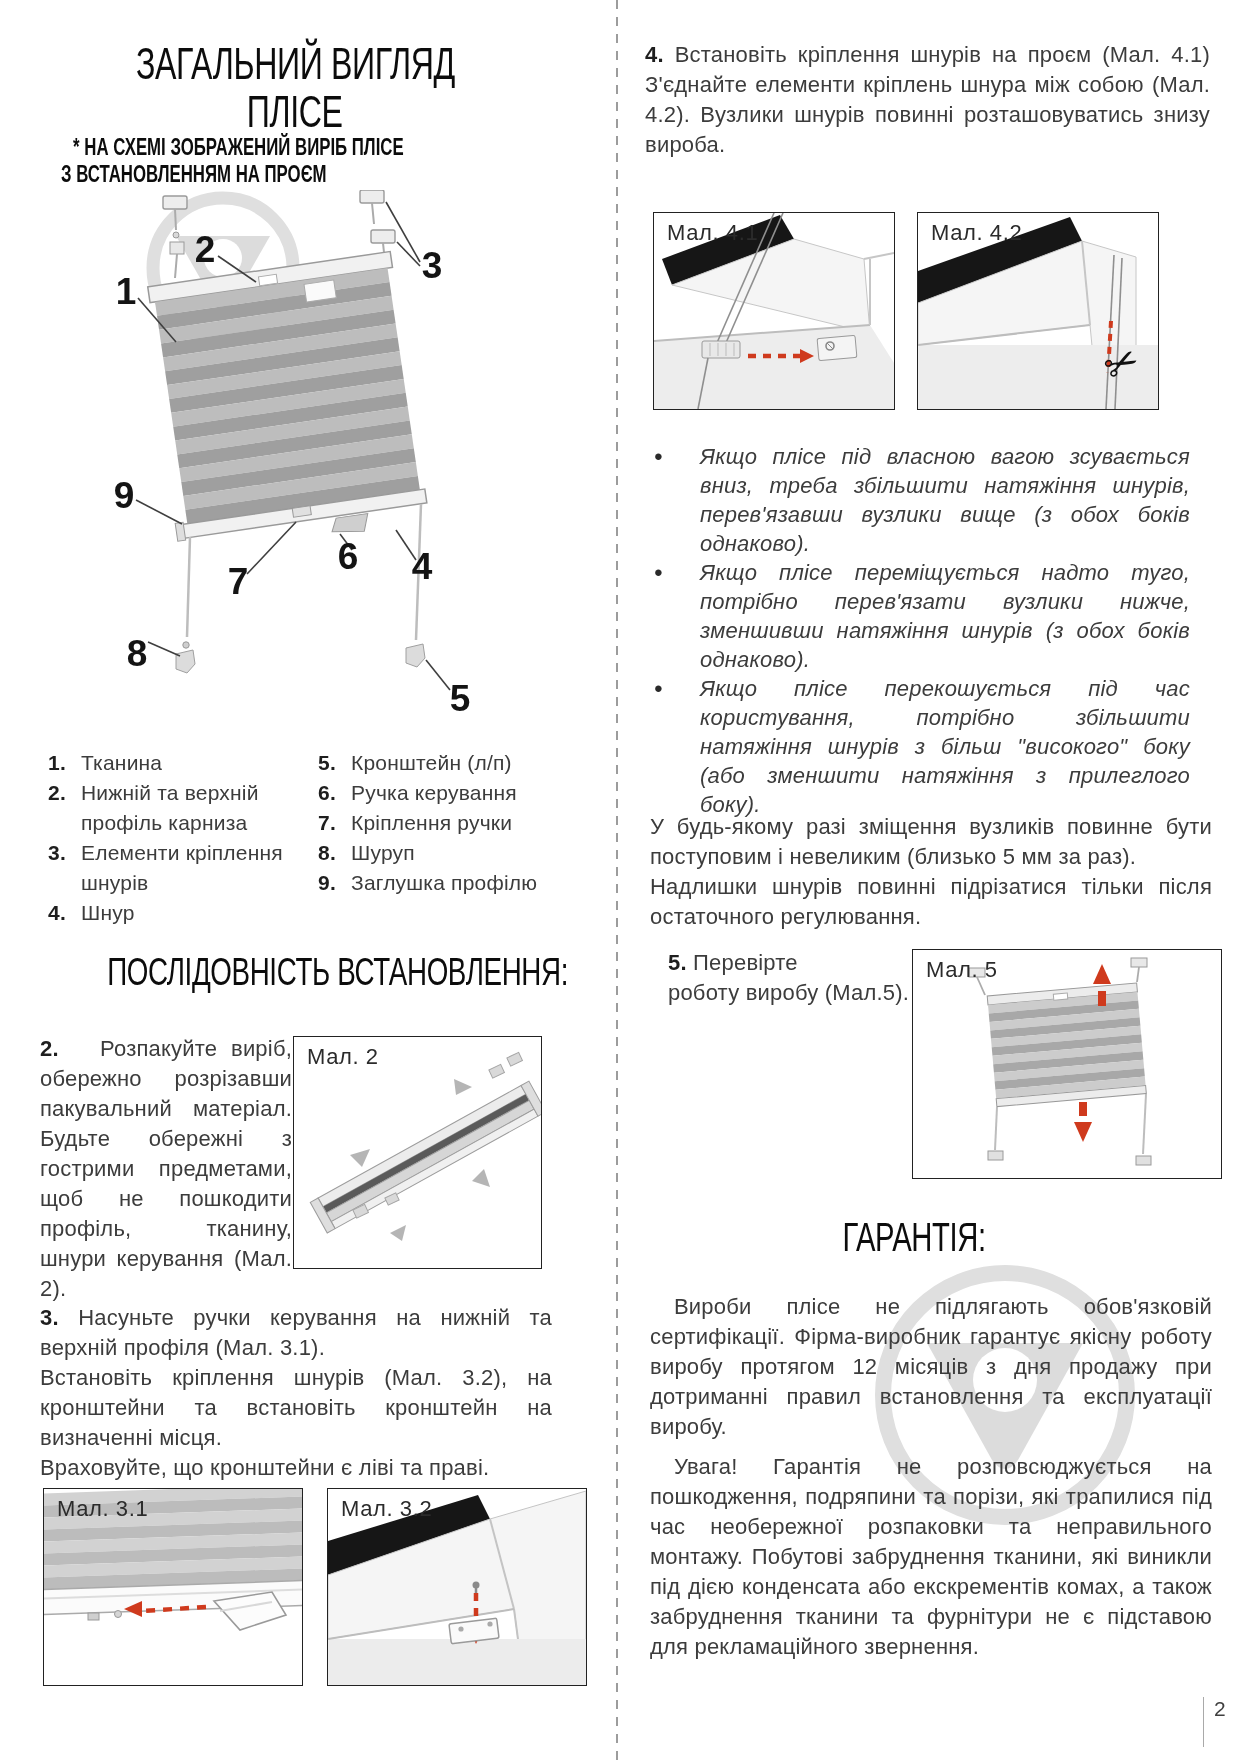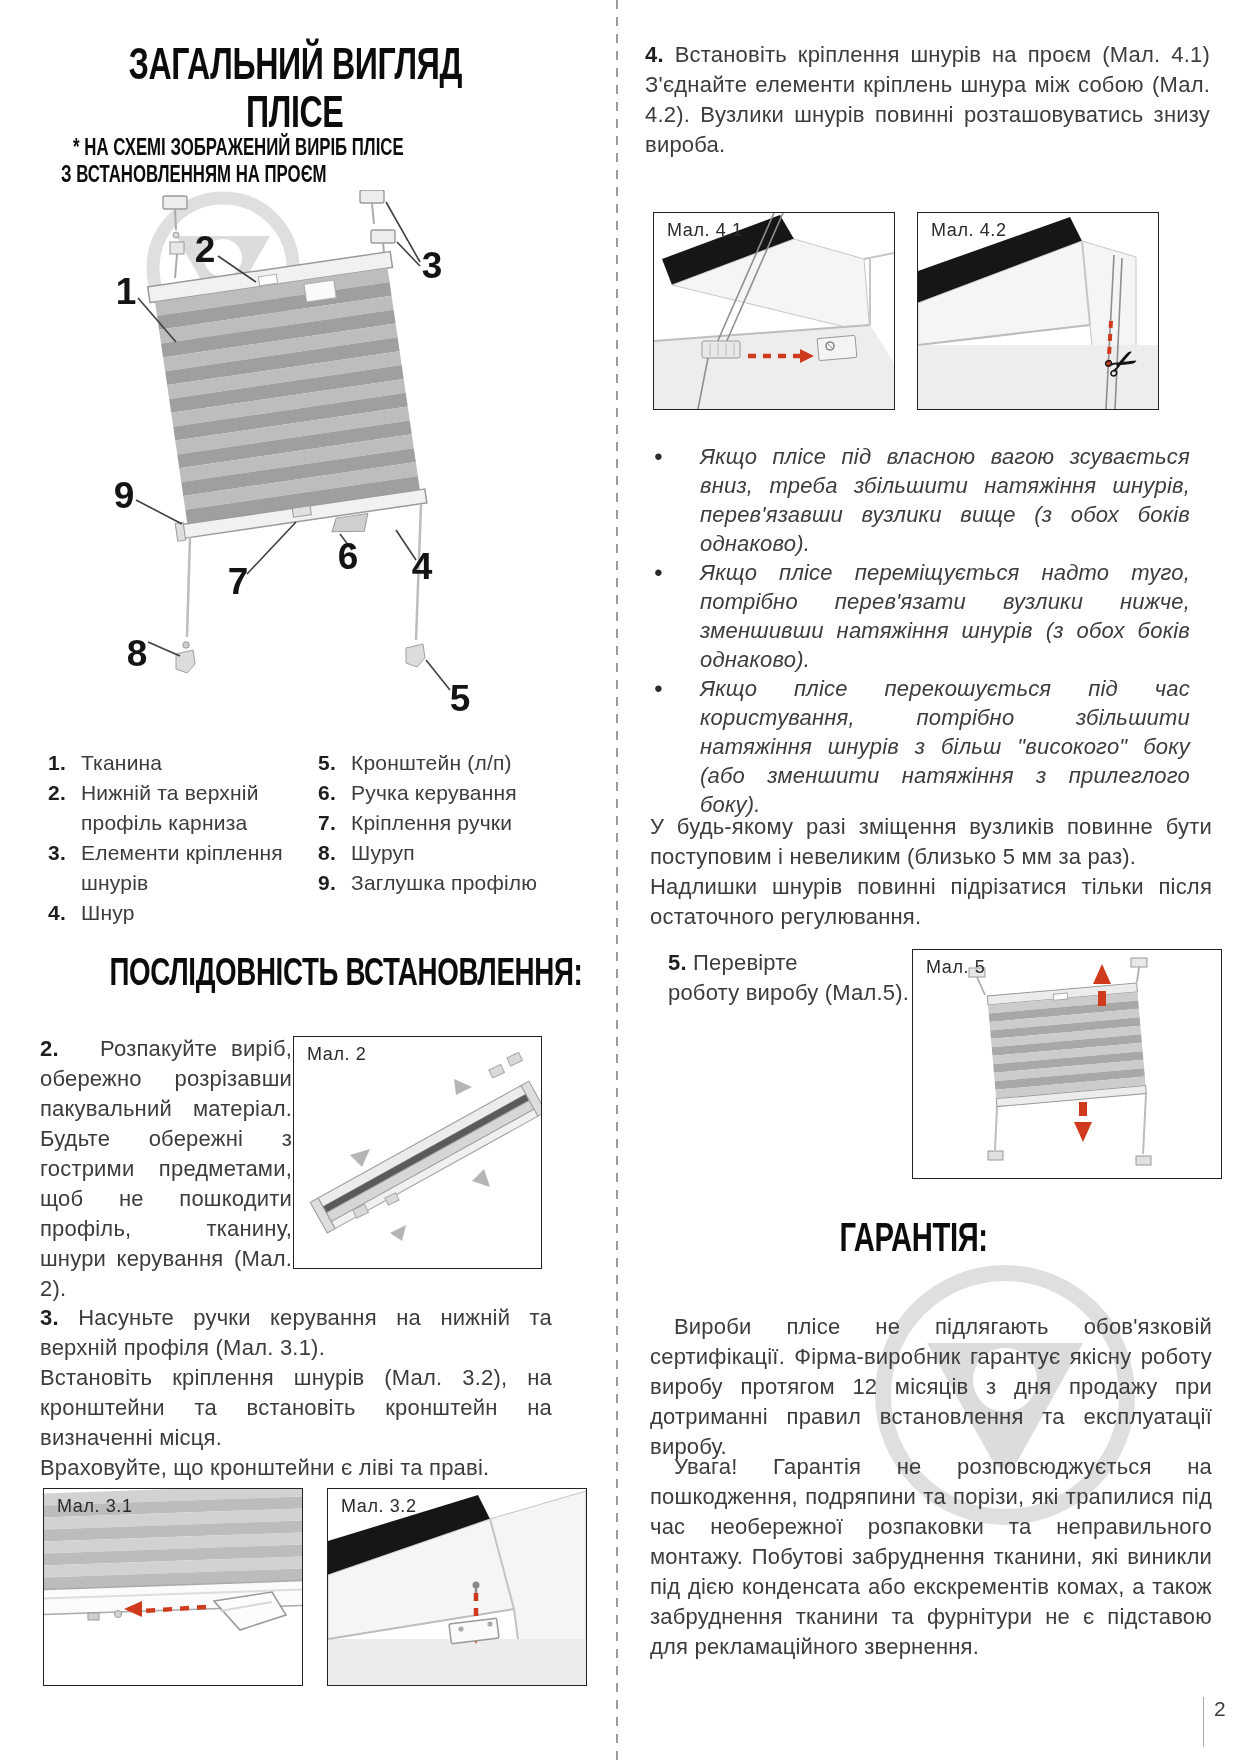--- a/index.html
+++ b/index.html
@@ -1,25 +1,25 @@
 <!DOCTYPE html>
 <html><head>
 <meta charset="utf-8">
 <style>
   html,body{margin:0;padding:0;background:#888;}
   .page{position:relative;width:1245px;height:1760px;background:#fff;margin:0 auto;
         font-family:"Liberation Sans",sans-serif;color:#3c3c3c;overflow:hidden;}
   .abs{position:absolute;}
   .cond{display:inline-block;transform:scaleX(.73);transform-origin:50% 50%;white-space:nowrap;}
-  .hd{font-weight:700;color:#0c0c0c;text-align:center;letter-spacing:-.5px;}
+  .hd{font-weight:400;color:#0c0c0c;text-align:center;letter-spacing:-.5px;}
   .body-t{font-size:22px;line-height:30px;letter-spacing:.2px;text-align:justify;}
   .stepnum{font-weight:700;color:#1e1e1e;}
   .figbox{position:absolute;border:1.7px solid #222;background:#fff;overflow:hidden;}
   .figbox svg{position:absolute;left:0;top:0;}
-  .figlabel{position:absolute;top:7px;left:13px;font-size:18px;color:#2b2b2b;letter-spacing:.6px;}
+  .figlabel{position:absolute;top:7px;left:13px;font-size:22px;color:#2b2b2b;letter-spacing:.6px;}
   .divider{position:absolute;left:616px;top:0;width:2px;height:1760px;
            background:repeating-linear-gradient(180deg,#9c9c9c 0 9px,transparent 9px 17px);}
   .title{left:30px;top:40px;width:530px;font-size:44px;line-height:48px;}
   .subtitle{left:12px;top:134px;width:530px;font-size:23px;line-height:27px;font-weight:700;color:#0c0c0c;text-align:left;}
   .seq-hd{left:22px;top:950px;width:546px;font-size:38px;line-height:44px;}
   .gar-hd{left:634px;top:1214px;width:560px;font-size:40px;line-height:46px;}
   .legend{font-size:21px;line-height:30px;letter-spacing:.2px;color:#3c3c3c;}
   .legend .li{position:relative;padding-left:33px;}
   .legend .n{position:absolute;left:0;top:0;font-weight:700;color:#1e1e1e;}
   .bullet-item{position:relative;padding-left:50px;margin:0;}
@@ -326,21 +326,21 @@
       <rect x="185" y="41" width="8" height="15" fill="#cf3a1d"></rect>
       <rect x="166" y="152" width="8" height="14" fill="#cf3a1d"></rect>
       <polygon points="161,172 179,172 170,192" fill="#cf3a1d"></polygon>
     </svg>
     <div class="figlabel">Мал. 5</div>
   </div>
 
   <div class="abs hd gar-hd">
     <span class="cond">ГАРАНТІЯ:</span>
   </div>
-  <p class="abs body-t" style="left:650px;top:1292px;width:562px;text-indent:24px;margin-top:20px;">
+  <p class="abs body-t" style="left:650px;top:1292px;width:562px;text-indent:24px;">
     <span>Вироби плісе не підлягають обов'язковій сертифікації. Фірма-виробник гарантує якісну роботу виробу протягом 12 місяців з дня продажу при дотриманні правил встановлення та експлуатації виробу.</span>
   </p>
   <p class="abs body-t" style="left:650px;top:1452px;width:562px;text-indent:24px;">
     <span>Увага! Гарантія не розповсюджується на пошкодження, подряпини та порізи, які трапилися під час необережної розпаковки та неправильного монтажу. Побутові забруднення тканини, які виникли під дією конденсата або екскрементів комах, а також забруднення тканини та фурнітури не є підставою для рекламаційного звернення.</span>
   </p>
 
   <div class="pageno">
     <span>2</span>
   </div>
 

